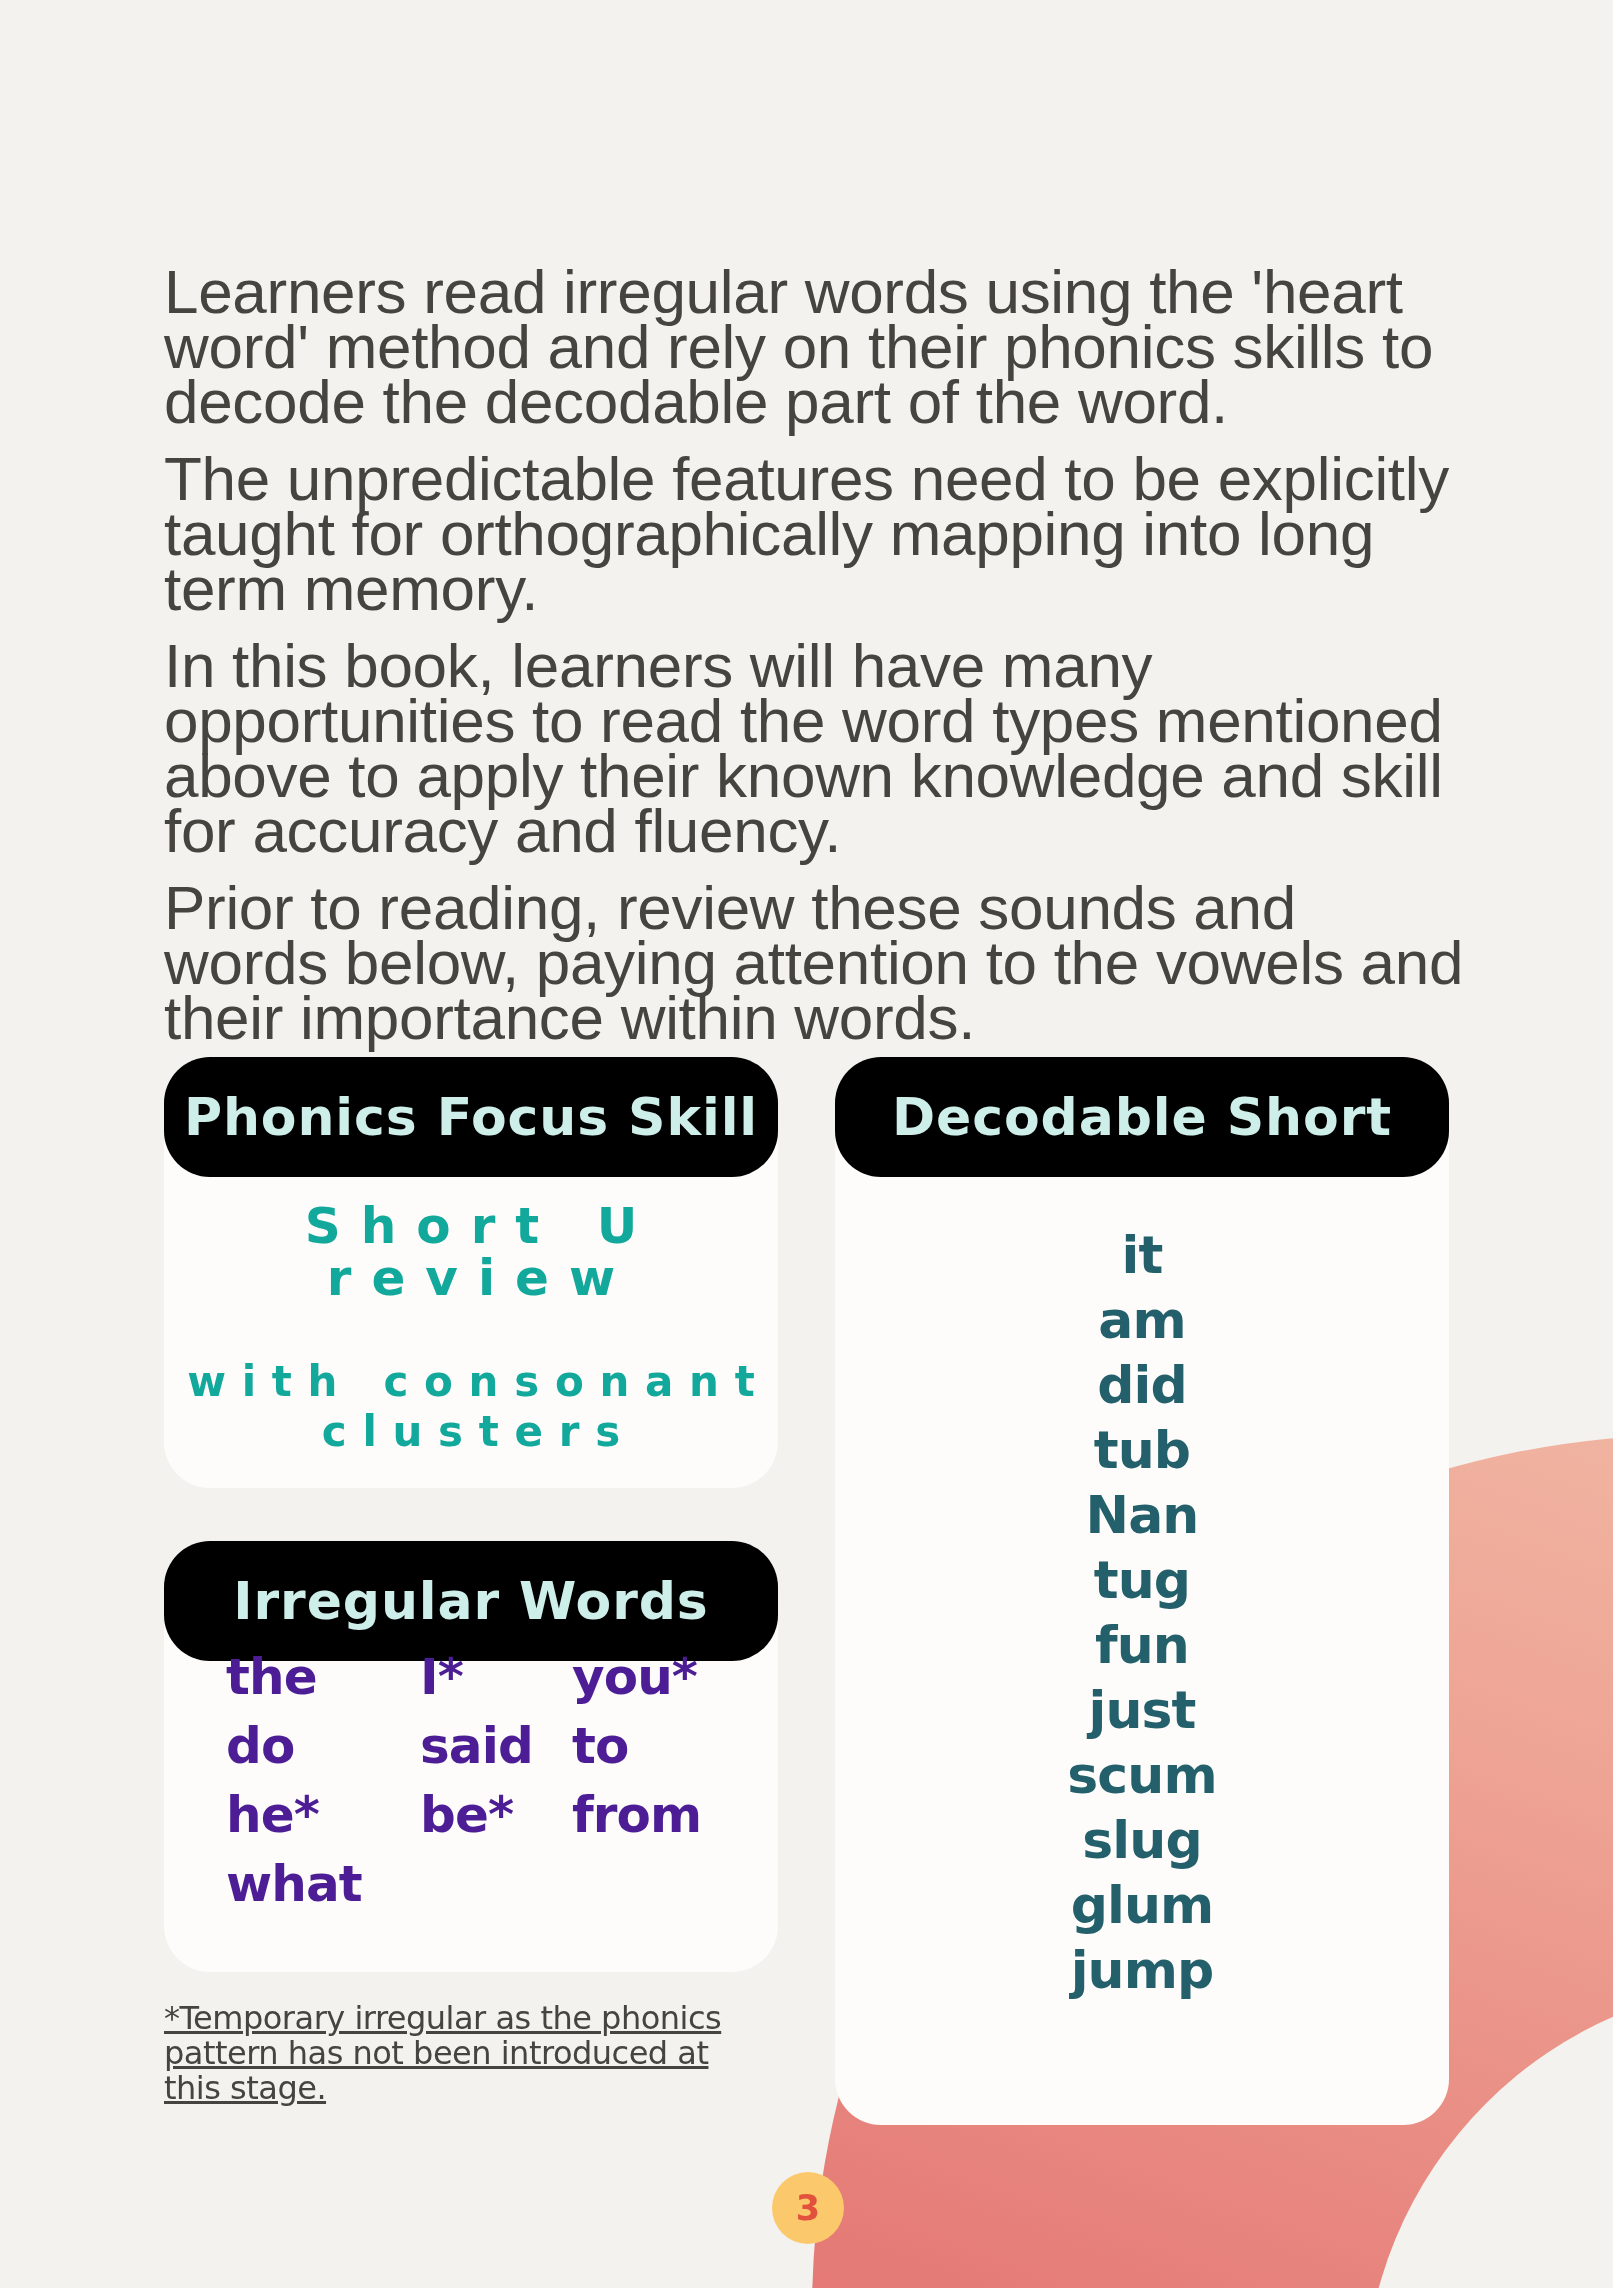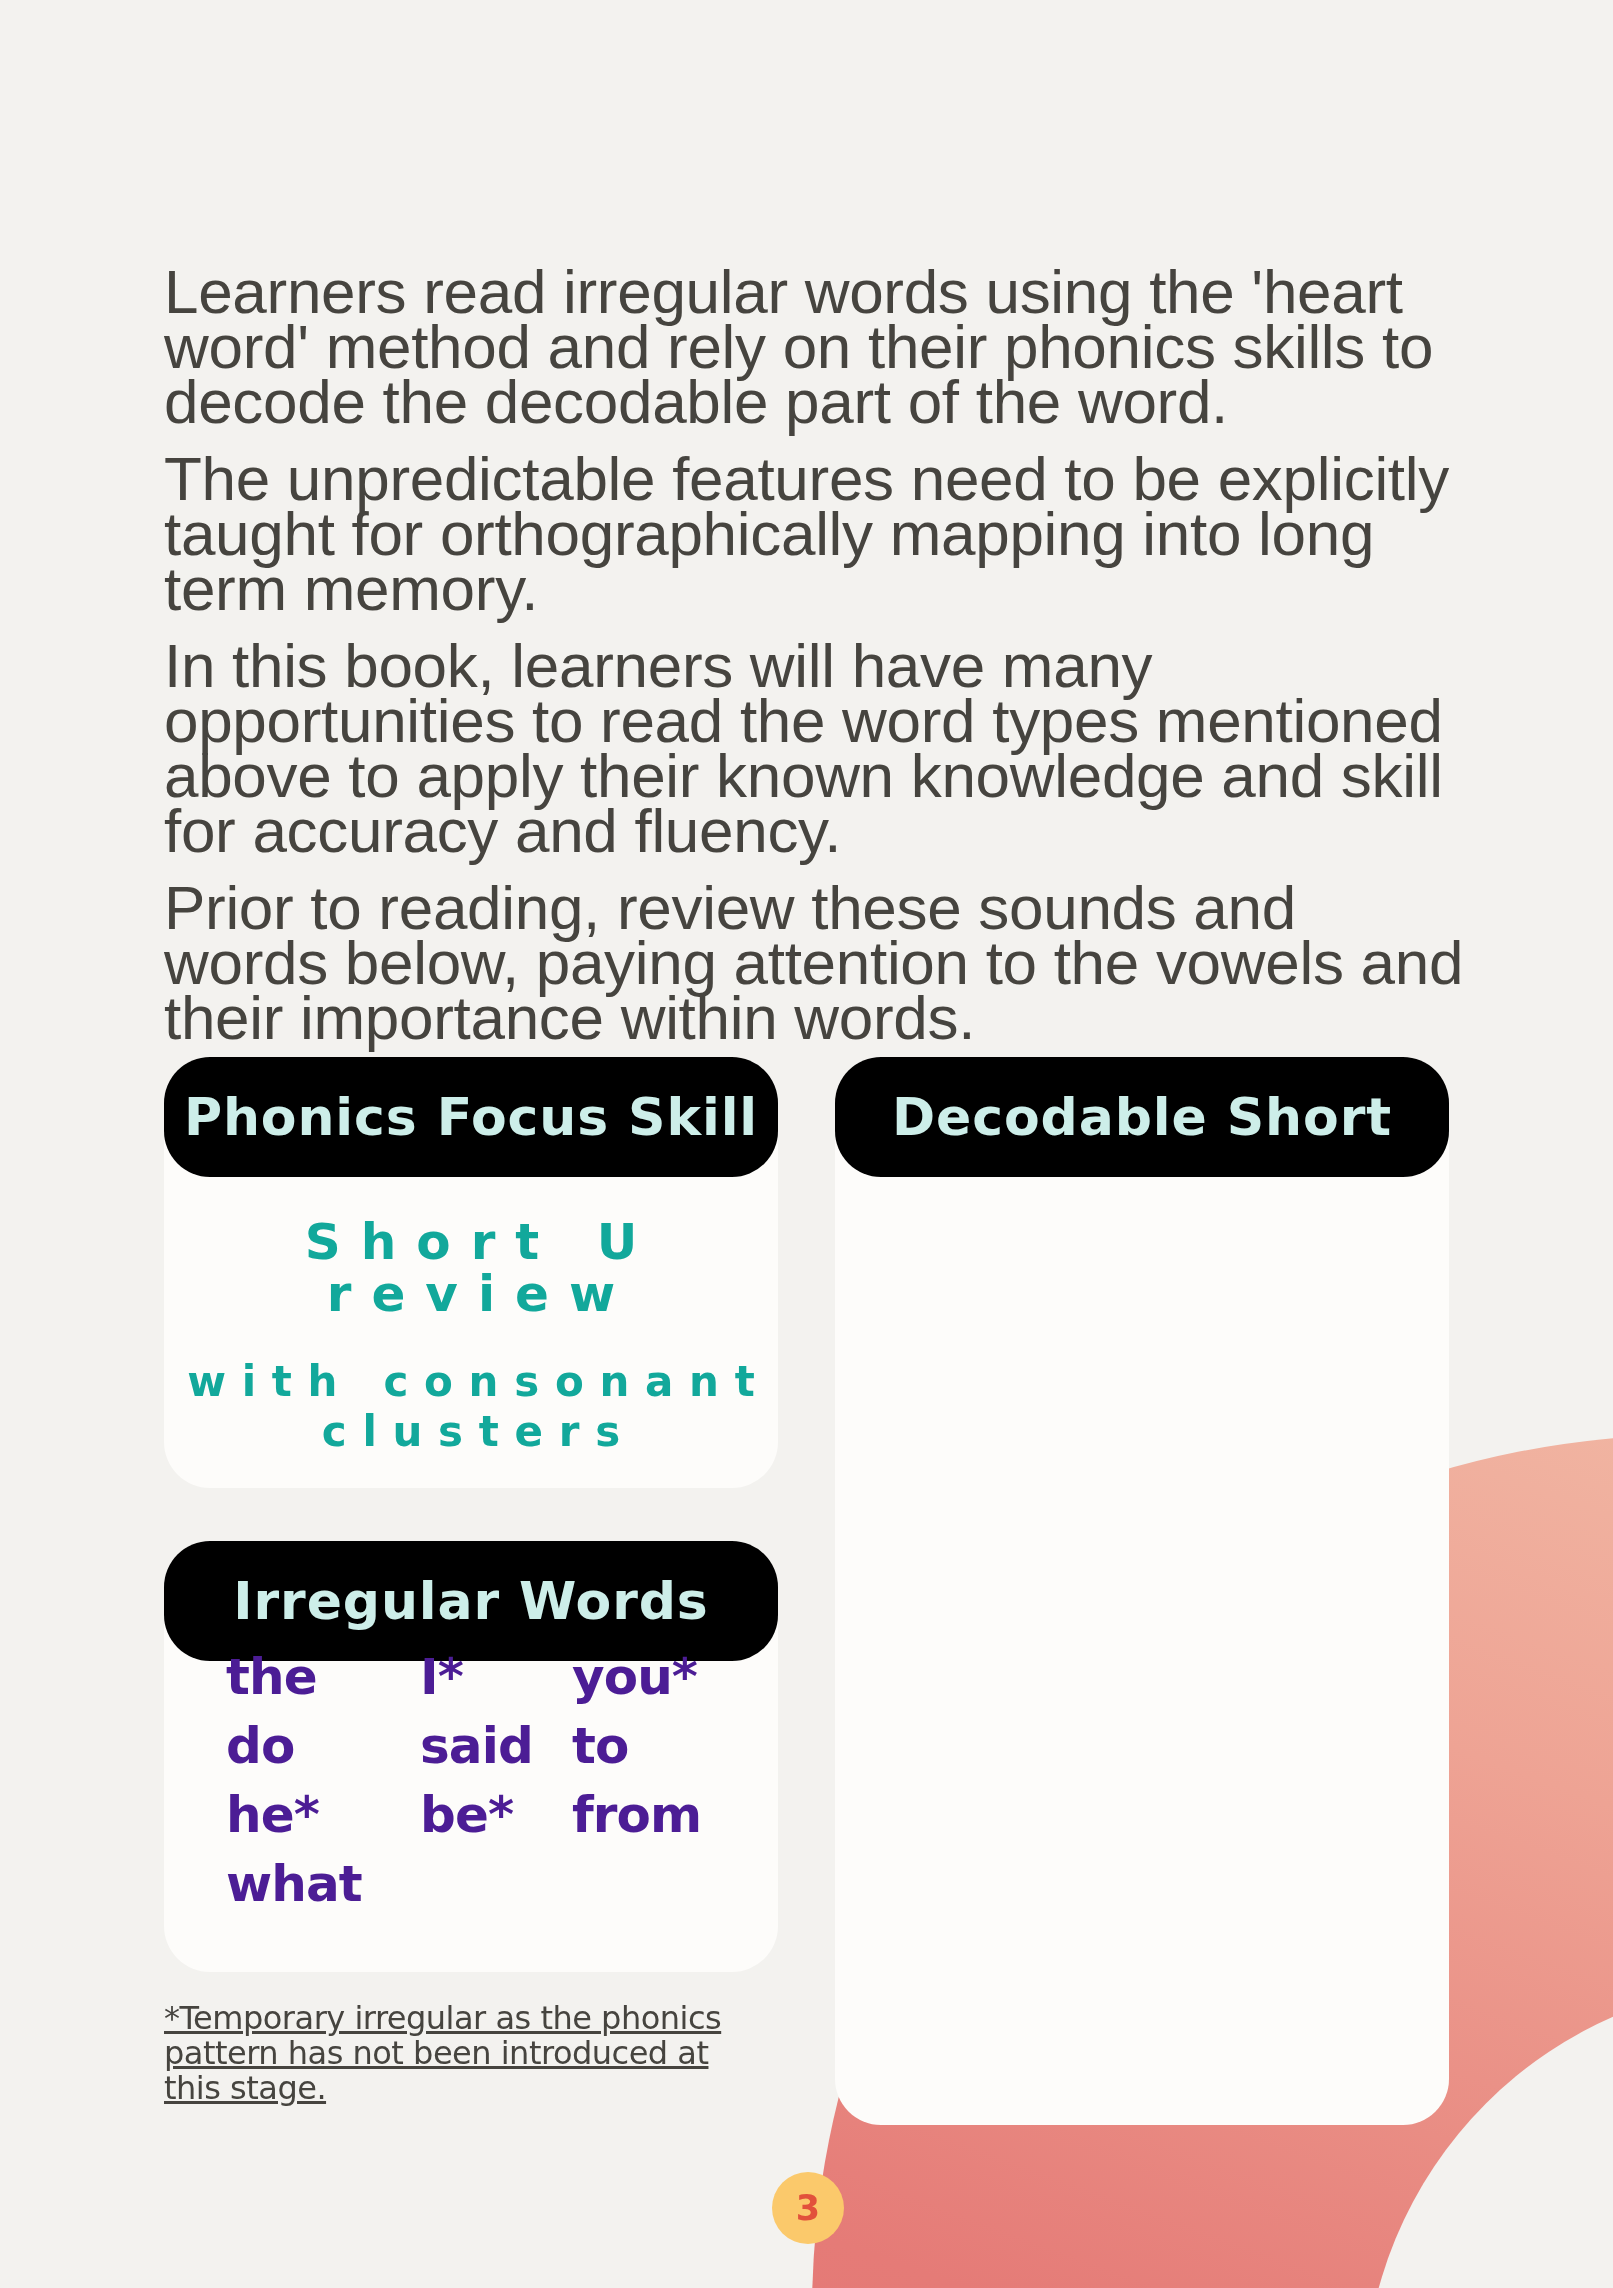--- a/index.html
+++ b/index.html
@@ -38,21 +38,21 @@
     color: #cdeee9; font-weight: bold; font-size: 52px;
     font-family: "DejaVu Sans", sans-serif; letter-spacing: 0.9px;
   }
   #phonics-card { left: 164px; top: 1057px; width: 614px; height: 431px; }
   #irregular-card { left: 164px; top: 1541px; width: 614px; height: 431px; }
   #decodable-card { left: 835px; top: 1057px; width: 614px; height: 1068px; }
   .skill-text {
     position: absolute; left: 0; right: 0; text-align: center;
     color: #12a89b; font-weight: bold; font-family: "DejaVu Sans", sans-serif;
   }
-  .skill-main { top: 143px; font-size: 50px; line-height: 52px; letter-spacing: 20px; padding-left: 20px; margin-top: 16px; }
+  .skill-main { top: 143px; font-size: 50px; line-height: 52px; letter-spacing: 20px; padding-left: 20px; }
   .skill-sub { top: 300px; font-size: 42px; line-height: 50px; letter-spacing: 15.7px; padding-left: 15.7px; }
   .irr-grid {
     position: absolute; left: 62px; top: 102px;
     display: grid; grid-template-columns: 194px 152px 138px;
     row-gap: 0;
   }
   .irr-word {
     color: #4c1d95; font-weight: bold; font-size: 50px; line-height: 69px;
     font-family: "DejaVu Sans", sans-serif; letter-spacing: -0.9px;
   }
@@ -115,16 +115,30 @@
     <span class="irr-word">be*</span>
     <span class="irr-word">from</span>
     <span class="irr-word">what</span>
   </div>
 </div>
 
 <div class="footnote">*Temporary irregular as the phonics pattern has not been introduced at this stage.</div>
 
 <div class="card" id="decodable-card">
   <div class="card-header">Decodable Short</div>
+  <div class="dec-list">
+    <span class="dec-word">it</span>
+    <span class="dec-word">am</span>
+    <span class="dec-word">did</span>
+    <span class="dec-word">tub</span>
+    <span class="dec-word">Nan</span>
+    <span class="dec-word">tug</span>
+    <span class="dec-word">fun</span>
+    <span class="dec-word">just</span>
+    <span class="dec-word">scum</span>
+    <span class="dec-word">slug</span>
+    <span class="dec-word">glum</span>
+    <span class="dec-word">jump</span>
+  </div>
 </div>
 
 <div class="page-badge">3</div>
 
 
 </body></html>

